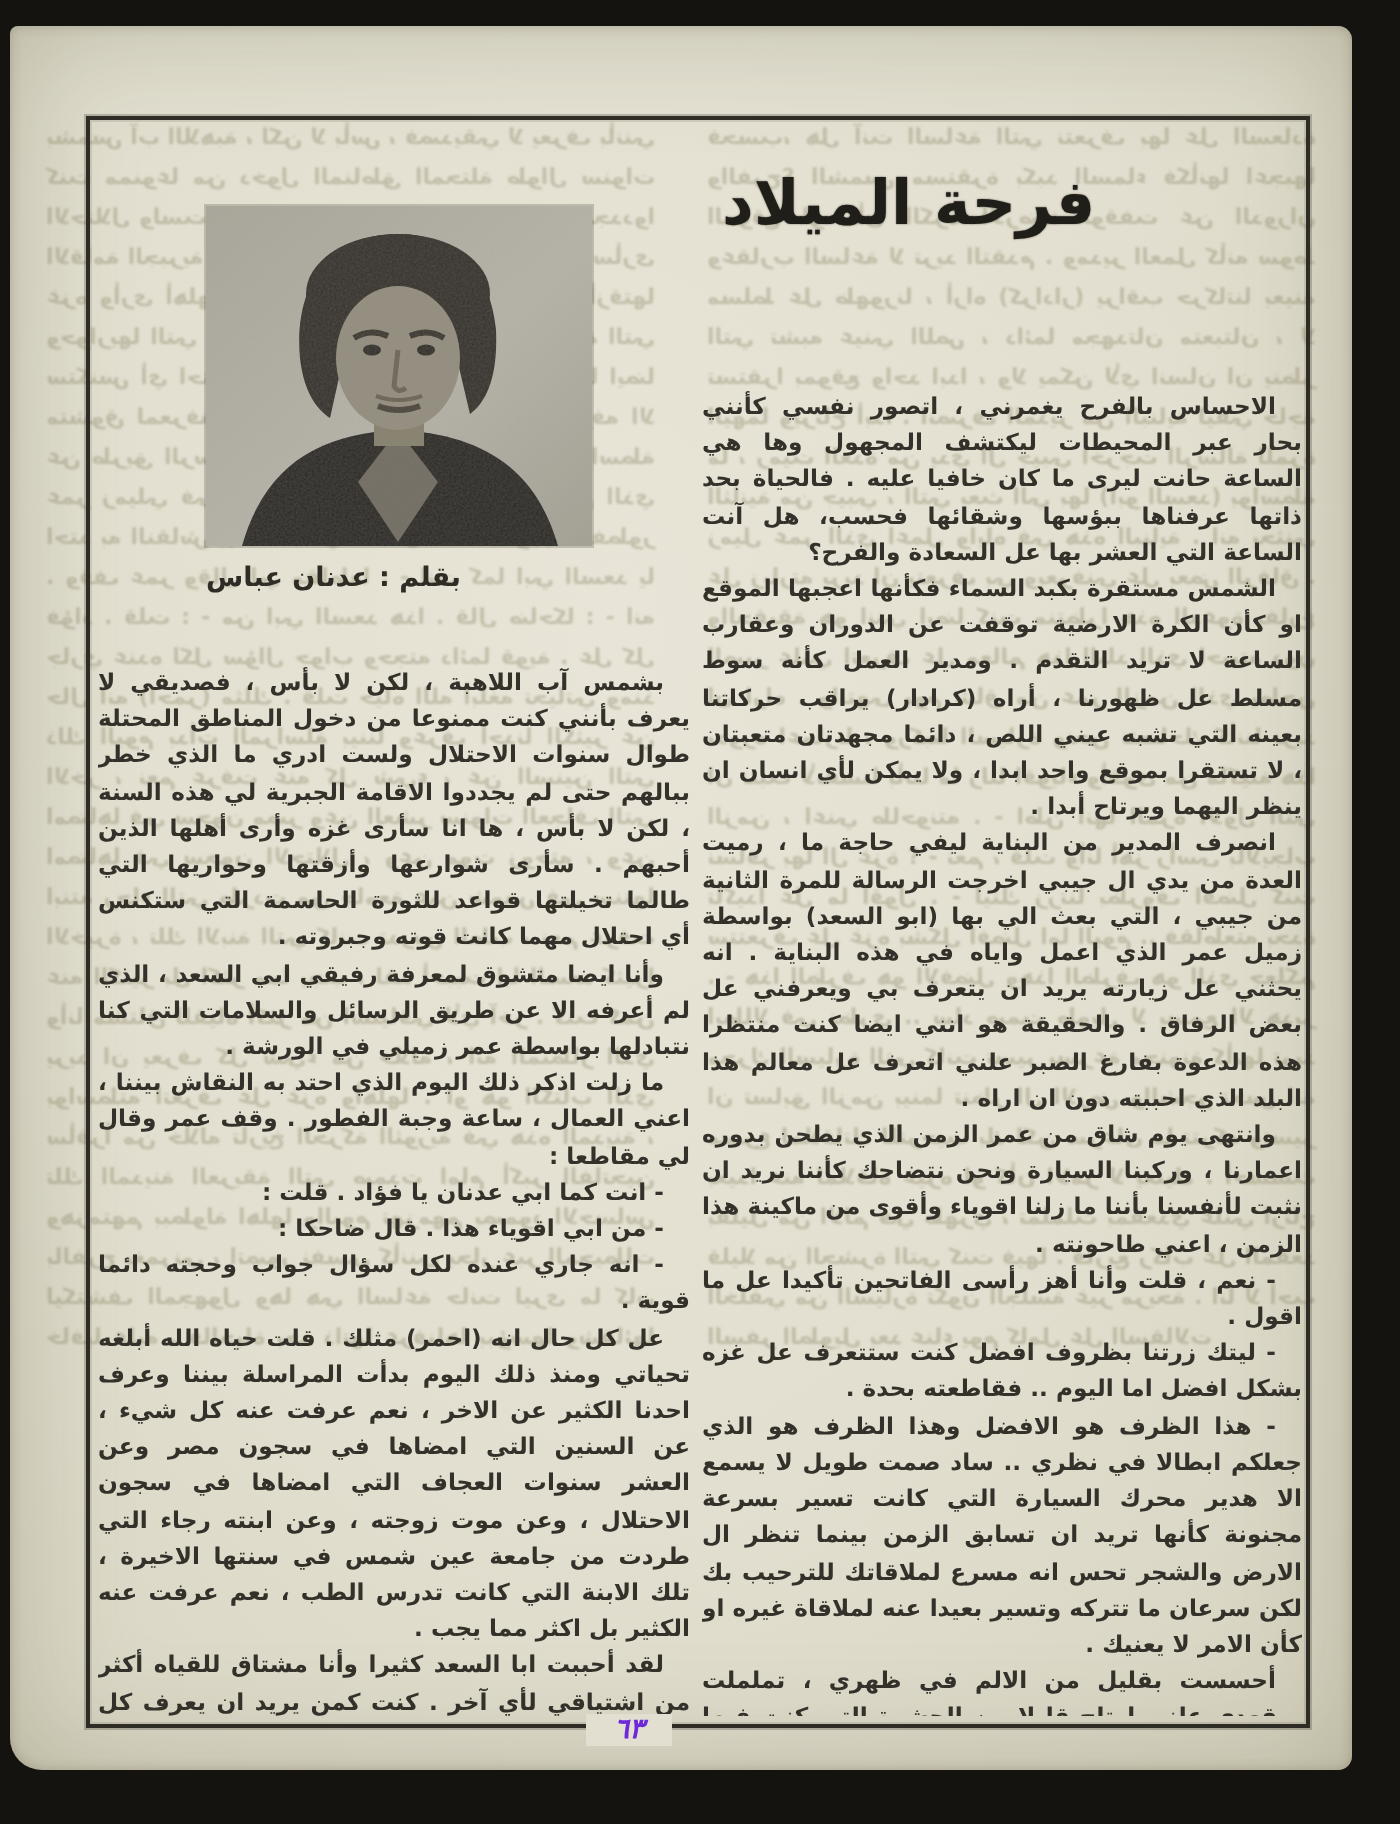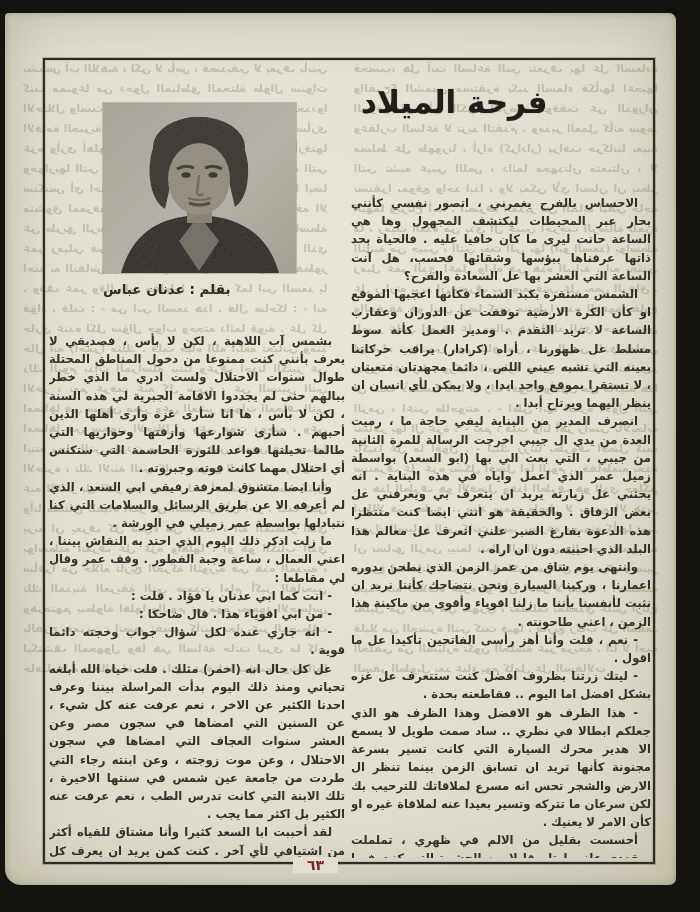--- a/index.html
+++ b/index.html
@@ -52,21 +52,21 @@
     position:absolute;direction:rtl;text-align:justify;overflow:hidden;
     font-size:11.6px;font-weight:700;color:#33312a;
     line-height:18.2px;letter-spacing:.1px;
   }
   .col-right{left:306px;top:134px;width:300px;height:664px;}
   .col-left{left:4px;top:272px;width:296px;height:526px;}
   .col p{margin:0;text-indent:13px;}
   .pagenum{
     position:absolute;bottom:-11px;left:248px;
     background:#e2dfd0;padding:0 14px;
-    font-size:14px;font-weight:700;color:#7f1d1d;direction:rtl;
+    font-size:14px;font-weight:700;color:#6d28d9;direction:rtl;font-style:italic;
   }
 </style>
 </head>
 <body>
 
 <div class="paper">
   <div class="bleed" aria-hidden="true">بشمس آب اللاهبة ، لكن لا بأس ، فصديقي لا يعرف بأنني كنت ممنوعا من دخول المناطق المحتلة طوال سنوات الاحتلال ولست ادري ما الذي خطر ببالهم حتى لم يجددوا الاقامة الجبرية لي هذه السنة ، لكن لا بأس ، ها انا سأرى غزه وأرى أهلها الذين أحبهم . سأرى شوارعها وأزقتها وحواريها التي طالما تخيلتها قواعد للثورة الحاسمة التي ستكنس أي احتلال مهما كانت قوته وجبروته . وأنا ايضا متشوق لمعرفة رفيقي ابي السعد ، الذي لم أعرفه الا عن طريق الرسائل والسلامات التي كنا نتبادلها بواسطة عمر زميلي في الورشة . ما زلت اذكر ذلك اليوم الذي احتد به النقاش بيننا ، اعني العمال ، ساعة وجبة الفطور . وقف عمر وقال لي مقاطعا : - انت كما ابي السعد يا فؤاد . قلت : - من ابي السعد هذا . قال ضاحكا : - انه جاري عنده لكل سؤال جواب وحجته دائما قوية . عل كل حال انه (احمر) مثلك . قلت حياه الله أبلغه تحياتي ومنذ ذلك اليوم بدأت المراسلة بيننا وعرف احدنا الكثير عن الاخر ، نعم عرفت عنه كل شيء ، عن السنين التي امضاها في سجون مصر وعن العشر سنوات العجاف التي امضاها في سجون الاحتلال ، وعن موت زوجته ، وعن ابنته رجاء التي طردت من جامعة عين شمس في سنتها الاخيرة ، تلك الابنة التي كانت تدرس الطب ، نعم عرفت عنه الكثير بل اكثر مما يجب . لقد أحببت ابا السعد كثيرا وأنا مشتاق للقياه أكثر من اشتياقي لأي آخر . كنت كمن يريد ان يعرف كل شيء من خلاله ، انه المنظار الذي بواسطته اتعرف عل غزه وأهلها . او هو الكتاب الذي سأقرأ من خلاله تاريخ الحركة الثورية في هذه المدينة ، تلك المدينة العريقة التي صمدت امام أكبر الفاتحين وهزمتهم ببطولة اهلها واليوم تهزمهم بصمود الاحساس بالفرح يغمرني ، اتصور نفسي كأنني بحار عبر المحيطات ليكتشف المجهول وها هي الساعة حانت ليرى ما كان خافيا عليه . فالحياة بحد ذاتها عرفناها ببؤسها وشقائها فحسب، هل آنت الساعة التي نتعرف بها عل السعادة والفرح؟ الشمس مستقرة بكبد السماء فكأنها اعجبها الموقع او كأن الكرة الارضية توقفت عن الدوران وعقارب الساعة لا تريد التقدم . ومدير العمل كأنه سوط مسلط عل ظهورنا ، أراه (كرادار) يراقب حركاتنا بعينه التي تشبه عيني اللص ، دائما مجهدتان متعبتان ، لا تستقرا بموقع واحد ابدا ، ولا يمكن لأي انسان ان ينظر اليهما ويرتاح أبدا . انصرف المدير من البناية ليفي حاجة ما ، رميت العدة من يدي ال جيبي اخرجت الرسالة للمرة الثانية من جيبي ، التي بعث الي بها (ابو السعد) بواسطة زميل عمر الذي اعمل واياه في هذه البناية . انه يحثني عل زيارته يريد ان يتعرف بي ويعرفني عل بعض الرفاق . والحقيقة هو انني ايضا كنت منتظرا هذه الدعوة بفارغ الصبر علني اتعرف عل معالم هذا البلد الذي احببته دون ان اراه . وانتهى يوم شاق من عمر الزمن الذي يطحن بدوره اعمارنا ، وركبنا السيارة ونحن نتضاحك كأننا نريد ان نثبت لأنفسنا بأننا ما زلنا اقوياء وأقوى من ماكينة هذا الزمن ، اعني طاحونته . - اظن انها المرة الاول التي نسافر بها ال غزة ؟ - نعم ، قلت وأنا أهز رأسى بالايجاب تأكيدا عل ما اقول . - ليتك زرتنا بظروف افضل كنت ستتعرف عل غزه بشكل افضل اما اليوم .. فقاطعته بحدة . - هذا الظرف هو الافضل وهذا الظرف هو الذي جعلكم ابطالا في نظري .. ساد صمت طويل لا يسمع الا هدير محرك السيارة التي كانت تسير بسرعة مجنونة كأنها تريد ان تسابق الزمن بينما تنظر ال الارض والشجر تحس انه مسرع لملاقاتك للترحيب بك لكن سرعان ما تتركه وتسير بعيدا عنه لملاقاة غيره او كأن الامر لا يعنيك . أحسست بقليل من الالم في ظهري ، تململت بمقعدي علني ارتاح قليلا من الحشرة التي كنت فيها . فأربع ركاب عل المقعد الخلفي من السيارة تكون الجلسة غير مريحة . انا لا أحب السفر الطويل بعد عناء يوم كامل عل السقالات</div>
 
   <div class="frame">
 

